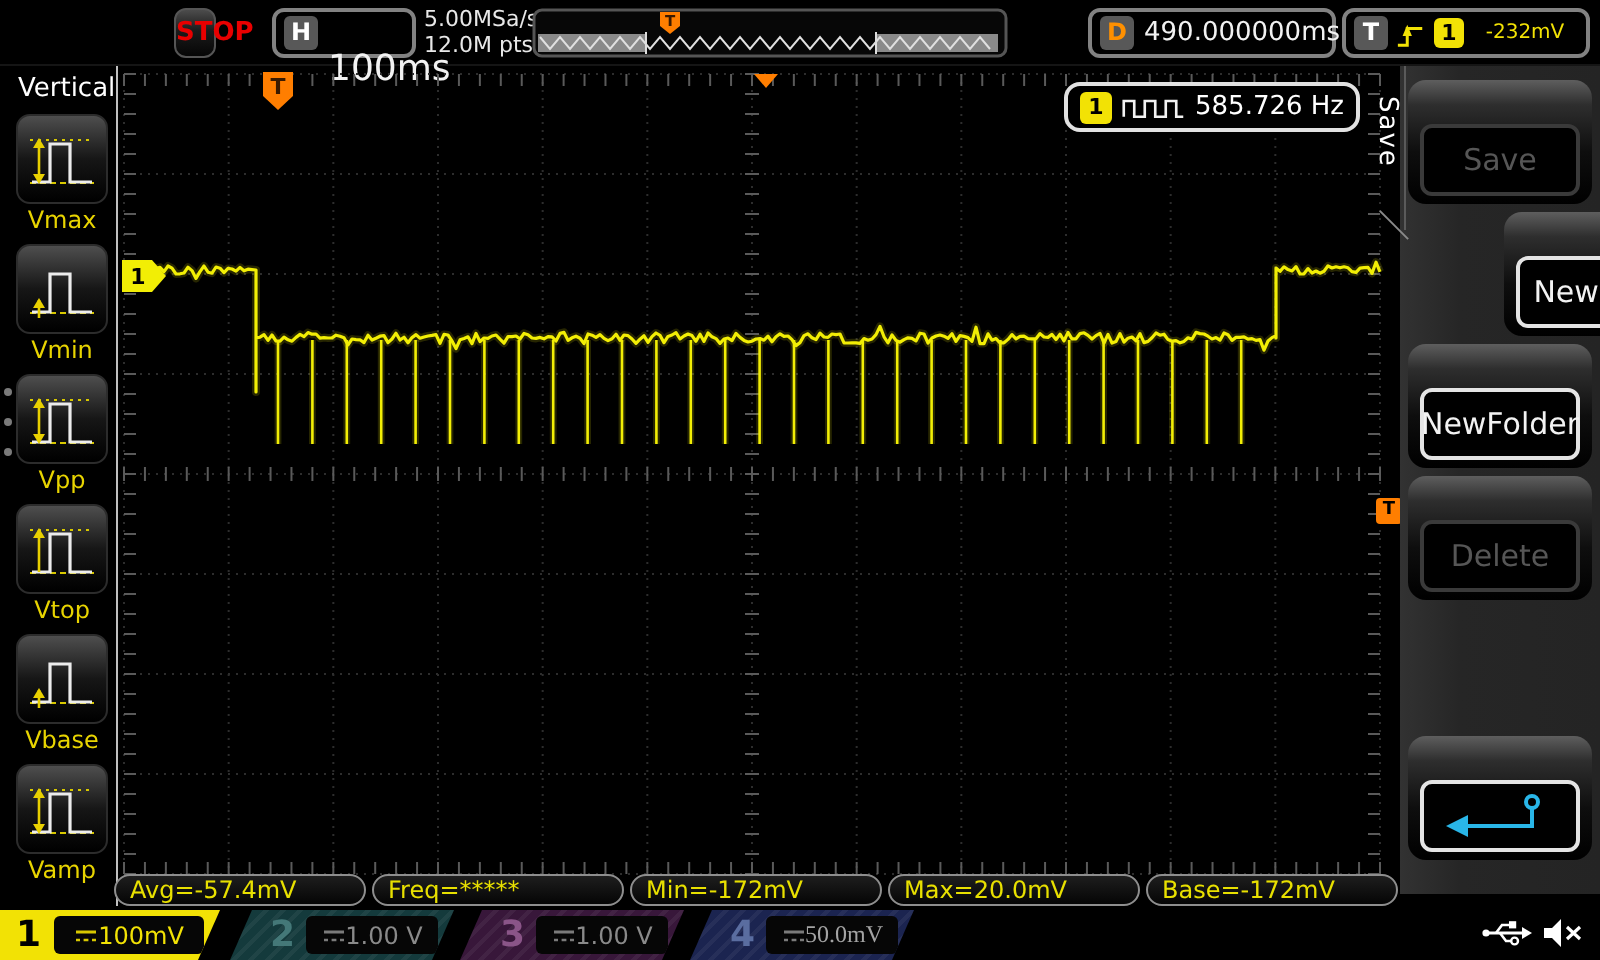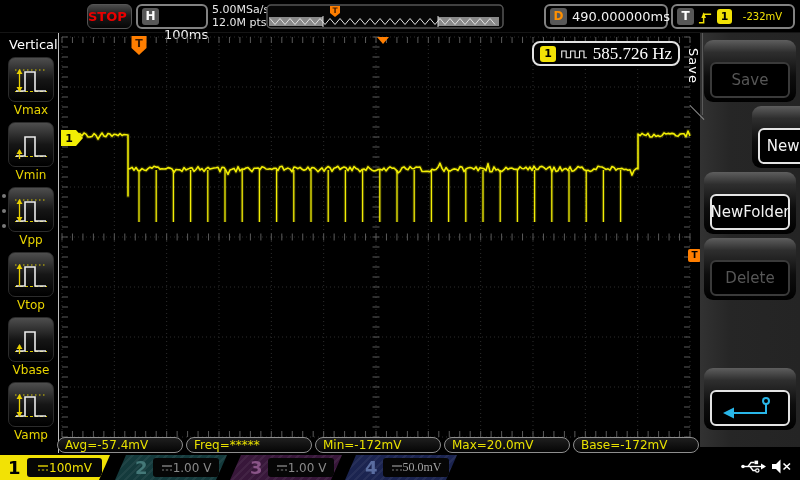--- a/index.html
+++ b/index.html
@@ -3,29 +3,29 @@
 <meta charset="utf-8">
 <style>
   html,body{margin:0;padding:0;background:#000;}
   *{box-sizing:border-box;font-family:"DejaVu Sans",sans-serif;}
   .screen{position:relative;width:800px;height:480px;background:#000;overflow:hidden;}
   .abs{position:absolute;}
 
   
   .topbar{position:absolute;left:0;top:0;width:800px;height:33px;background:#000;border-bottom:1px solid #151515;}
   .logo{position:absolute;left:7px;top:3px;font-family:"Liberation Serif",serif;font-weight:bold;font-size:23px;color:#eed705;letter-spacing:1px;}
-  .stop-btn{position:absolute;left:87px;top:4px;width:45px;height:25px;border-radius:6px;
+  .stop-btn{position:absolute;left:87px;top:4px;width:21px;height:25px;border-radius:6px;
     background:linear-gradient(180deg,#4c4c4c,#1b1b1b 45%,#060606);border:1px solid #555;
-    color:#e90000;font-weight:bold;font-size:13px;text-align:left;line-height:23px;}
+    color:#e90000;font-weight:bold;font-size:13px;text-align:center;line-height:23px;}
   .badge-group{position:absolute;top:4px;height:25px;border:2px solid #828282;border-radius:6px;background:#000;
     display:flex;align-items:center;padding:0 4px;gap:5px;}
   .key-sq{width:17px;height:17px;border-radius:3px;background:#585858;color:#fff;font-weight:bold;
     font-size:12px;text-align:center;line-height:17px;flex:none;}
   .h-group{left:136px;width:72px;}
-  .h-val{color:#f2f2f2;font-size:13px;flex:1;text-align:center;margin-top:36px;}
+  .h-val{color:#f2f2f2;font-size:18px;flex:1;text-align:center;margin-top:36px;}
   .acq{position:absolute;left:212px;top:4px;color:#e8e8e8;font-size:11px;line-height:12.5px;}
   .d-group{left:544px;width:124px;}
   .d-key{color:#ff9000;}
   .d-val{color:#f2f2f2;font-size:13px;flex:1;text-align:center;}
   .t-group{left:671px;width:124px;gap:4px;}
   .t-ch{width:15px;height:15px;border-radius:3px;background:#f2e205;color:#000;font-weight:bold;font-size:11px;text-align:center;line-height:15px;flex:none;}
   .t-val{color:#f2e205;font-size:10px;flex:1;text-align:center;}
 
   
   .side-title{position:absolute;left:9px;top:37px;color:#fff;font-size:13px;}
@@ -51,21 +51,21 @@
 
   
   .trig-right{position:absolute;left:688px;top:249px;width:13px;height:13px;background:#ff7e00;border-radius:2px;
     color:#000;font-weight:bold;font-size:9px;text-align:center;line-height:13px;}
 
   
   .freq-badge{position:absolute;left:532px;top:41px;width:148px;height:25px;background:#000;
     border:2px solid #e2e2e2;border-radius:8px;display:flex;align-items:center;gap:5px;padding:0 6px;}
   .freq-ch{width:16px;height:16px;border-radius:3px;background:#f2e205;color:#000;font-weight:bold;
     font-size:11px;text-align:center;line-height:16px;flex:none;}
-  .freq-val{color:#fff;font-size:17px;white-space:nowrap;font-family:Liberation Serif, serif;}
+  .freq-val{color:#fff;font-size:13px;white-space:nowrap;}
 
   
   .meas{position:absolute;top:437px;width:126px;height:16px;border:1px solid #8e8e8e;border-radius:8px;
     background:linear-gradient(180deg,#1e1e1e,#050505);color:#e8e000;font-size:12px;line-height:14px;padding-left:7px;overflow:hidden;white-space:nowrap;}
 
   
   .botbar{position:absolute;left:0;top:455px;width:800px;height:25px;background:#000;}
   .chtab{position:absolute;top:0;height:25px;}
   .ch-num{position:absolute;top:0px;font-weight:bold;font-size:18px;line-height:25px;}
   .ch-box{position:absolute;top:3px;height:19px;background:#060606;border-radius:3px;

